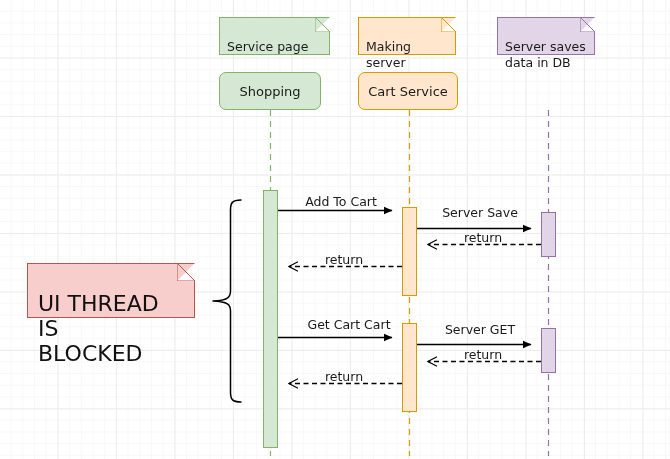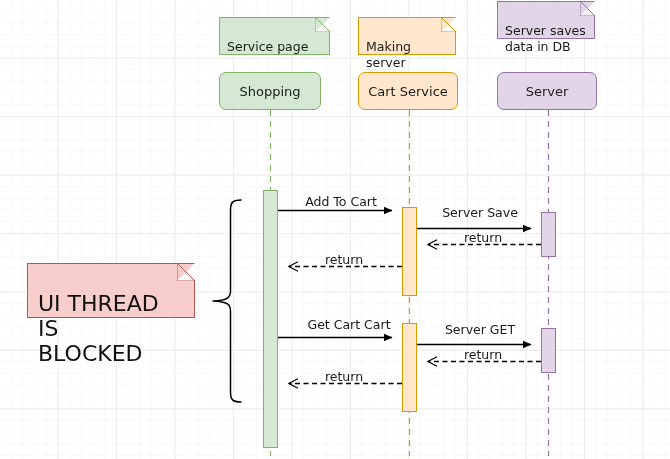--- a/index.html
+++ b/index.html
@@ -180,21 +180,21 @@
     <span>Making server
 call to save</span>
     <span class="fold">
       <span class="tri-bg" style="border-bottom:15px solid #ffffff;"></span>
       <svg class="tri-line" viewBox="0 0 15 15" xmlns="http://www.w3.org/2000/svg">
         <path d="M0,0 L15,15 M0,0 L0,15 M0,15 L15,15" fill="none" stroke="#d79b00" stroke-width="1"></path>
       </svg>
     </span>
   </div>
 
-  <div class="note note-purple" style="left:497px; top:1px; width:98px; height:38px;">
+  <div class="note note-purple" style="left:497px; top:17px; width:98px; height:38px;">
     <span>Server saves
 data in DB</span>
     <span class="fold">
       <span class="tri-bg" style="border-bottom:15px solid #ffffff;"></span>
       <svg class="tri-line" viewBox="0 0 15 15" xmlns="http://www.w3.org/2000/svg">
         <path d="M0,0 L15,15 M0,0 L0,15 M0,15 L15,15" fill="none" stroke="#9673a6" stroke-width="1"></path>
       </svg>
     </span>
   </div>
 
@@ -207,23 +207,20 @@
         <path d="M0,0 L18,18 M0,0 L0,18 M0,18 L18,18" fill="none" stroke="#b85450" stroke-width="1"></path>
       </svg>
     </span>
   </div>
 
   <div class="participant p-green" style="left:219px; top:72px; width:102px; height:38px;justify-content:center;">
     <span>Shopping</span>
   </div>
   <div class="participant p-orange" style="left:358px; top:72px; width:100px; height:38px;">
     <span>Cart Service</span>
-  </div>
-  <div class="participant p-purple" style="left:497px; top:72px; width:100px; height:38px;">
-    <span>Server</span>
   </div>
 
   <div class="activation a-green" style="left:263px; top:190px; width:15px; height:258px;"></div>
   <div class="activation a-orange" style="left:402px; top:207px; width:15px; height:89px;"></div>
   <div class="activation a-orange" style="left:402px; top:323px; width:15px; height:89px;"></div>
   <div class="activation a-purple" style="left:541px; top:212px; width:15px; height:45px;"></div>
   <div class="activation a-purple" style="left:541px; top:328px; width:15px; height:45px;"></div>
 
   <div class="msg-label" style="left:341px; top:194px;">Add To Cart</div>
   <div class="msg-label" style="left:480px; top:205px;">Server Save</div>

